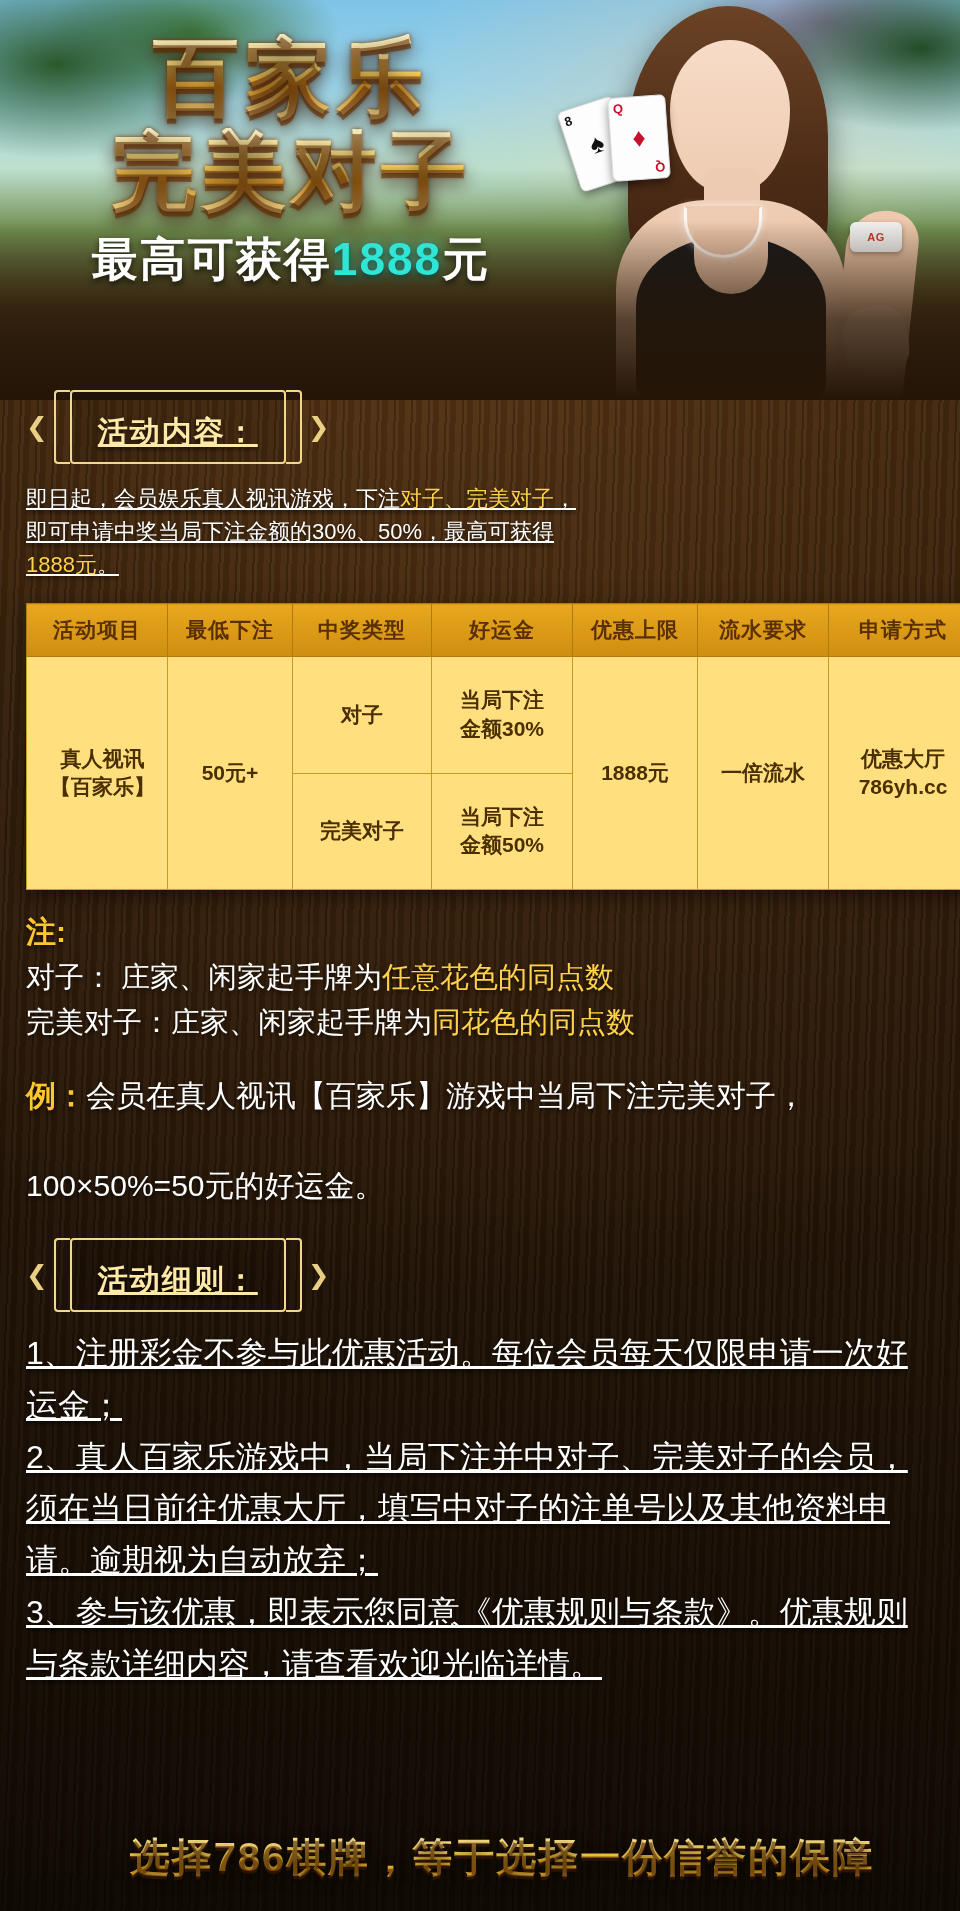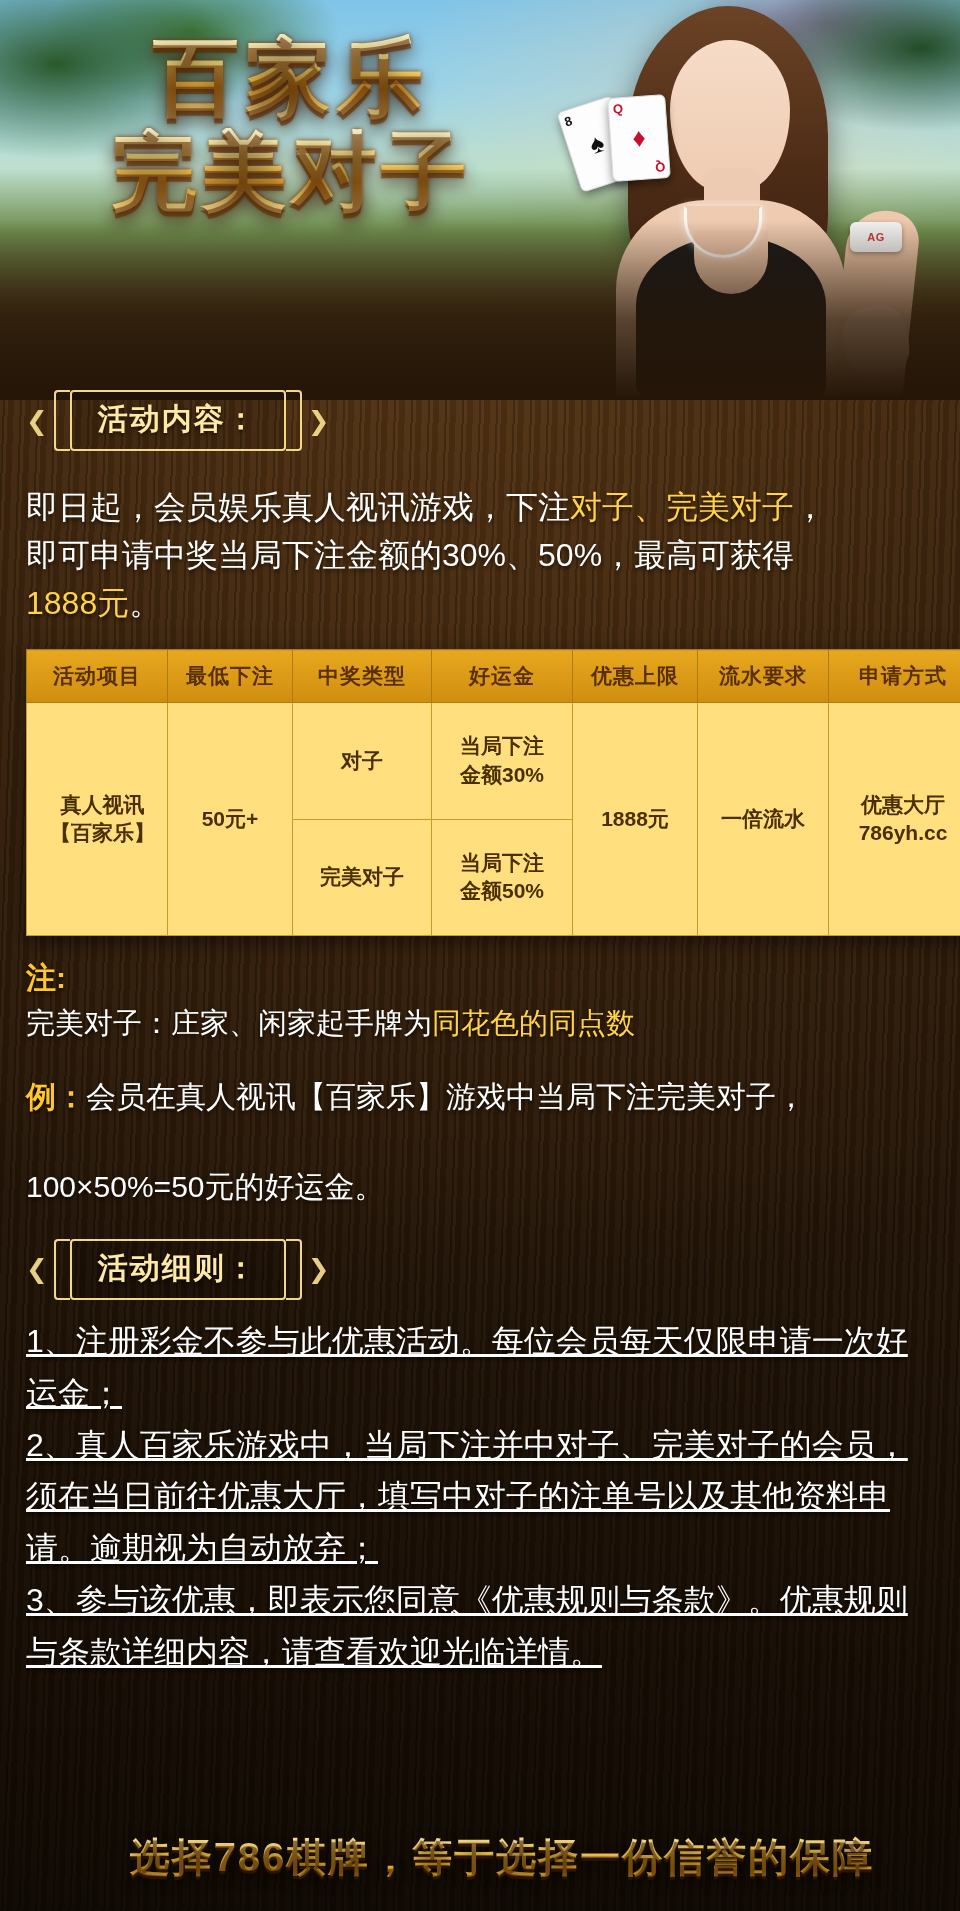--- a/index.html
+++ b/index.html
@@ -199,27 +199,28 @@
     position: relative;
     margin: 0 0 10px 0;
     display: flex;
     align-items: center;
     gap: 10px;
   }
   .banner-box {
     position: relative;
     border: 2px solid #f2d98a;
     border-radius: 4px;
-    padding: 7px 26px 9px 26px;
+    padding: 20px 26px 9px 26px;
     color: #ffe9a6;
     font-size: 30px;
     font-weight: 700;
     letter-spacing: 2px;
     background: rgba(0,0,0,0.12);
     text-shadow: 0 2px 4px rgba(0,0,0,0.6);
+    text-decoration: underline;
   }
   .banner-box:before, .banner-box:after {
     content: "";
     position: absolute; top: -2px; bottom: -2px; width: 14px;
     border: 2px solid #f2d98a;
   }
   .banner-box:before { left: -18px; border-right: 0; border-radius: 4px 0 0 4px; }
   .banner-box:after  { right: -18px; border-left: 0; border-radius: 0 4px 4px 0; }
   .chev {
     color: #f2d98a;
@@ -234,24 +235,25 @@
   
   .content {
     position: absolute;
     left: 0; top: 390px;
     width: 960px;
   }
   .pad { padding: 0 26px; }
 
   .para {
     color: #ffffff;
-    font-size: 32px;
+    font-size: 22px;
     line-height: 1.5;
-    margin: 32px 0 0 0;
+    margin: 18px 0 0 0;
     text-shadow: 0 2px 4px rgba(0,0,0,0.65);
+    text-decoration: underline;
   }
   .hl-gold { color: #ffd24a; }
 
   
   table.promo {
     width: 908px;
     margin: 22px 0 0 0;
     border-collapse: collapse;
     table-layout: fixed;
     box-shadow: 0 6px 18px rgba(0,0,0,0.5);
@@ -364,20 +366,23 @@
           <span class="pip br red">Q</span>
         </div>
       </div>
     </div>
 
     <div class="hero-shade"></div>
 
     <div class="title-wrap">
       <div class="title-line">百家乐</div>
       <div class="title-line second">完美对子</div>
+      <div class="subtitle">
+        <span>最高可获得</span><span class="amount">1888</span><span>元</span>
+      </div>
     </div>
   </div>
 
   <div class="content">
     <div class="pad">
 
       <div class="section-banner">
         <span class="chev left">❮</span>
         <span class="banner-box">活动内容：</span>
         <span class="chev right">❯</span>
@@ -417,20 +422,23 @@
           <tr>
             <td>完美对子</td>
             <td style="white-space:pre-line">当局下注
 金额50%</td>
           </tr>
         </tbody>
       </table>
 
       <div class="note-head">注:</div>
       <div class="note-line">
+        <span>对子：</span><span> 庄家、闲家起手牌为</span><span class="hl-gold">任意花色的同点数</span>
+      </div>
+      <div class="note-line">
         <span>完美对子：</span><span>庄家、闲家起手牌为</span><span class="hl-gold">同花色的同点数</span>
       </div>
 
       <div class="example">
         <span class="lead">例：</span><span>会员在真人视讯【百家乐】游戏中当局下注完美对子，</span><br>
         <br>
         <span>100×50%=50元的好运金。</span>
       </div>
 
       <div class="section-banner" style="margin-top:30px">

